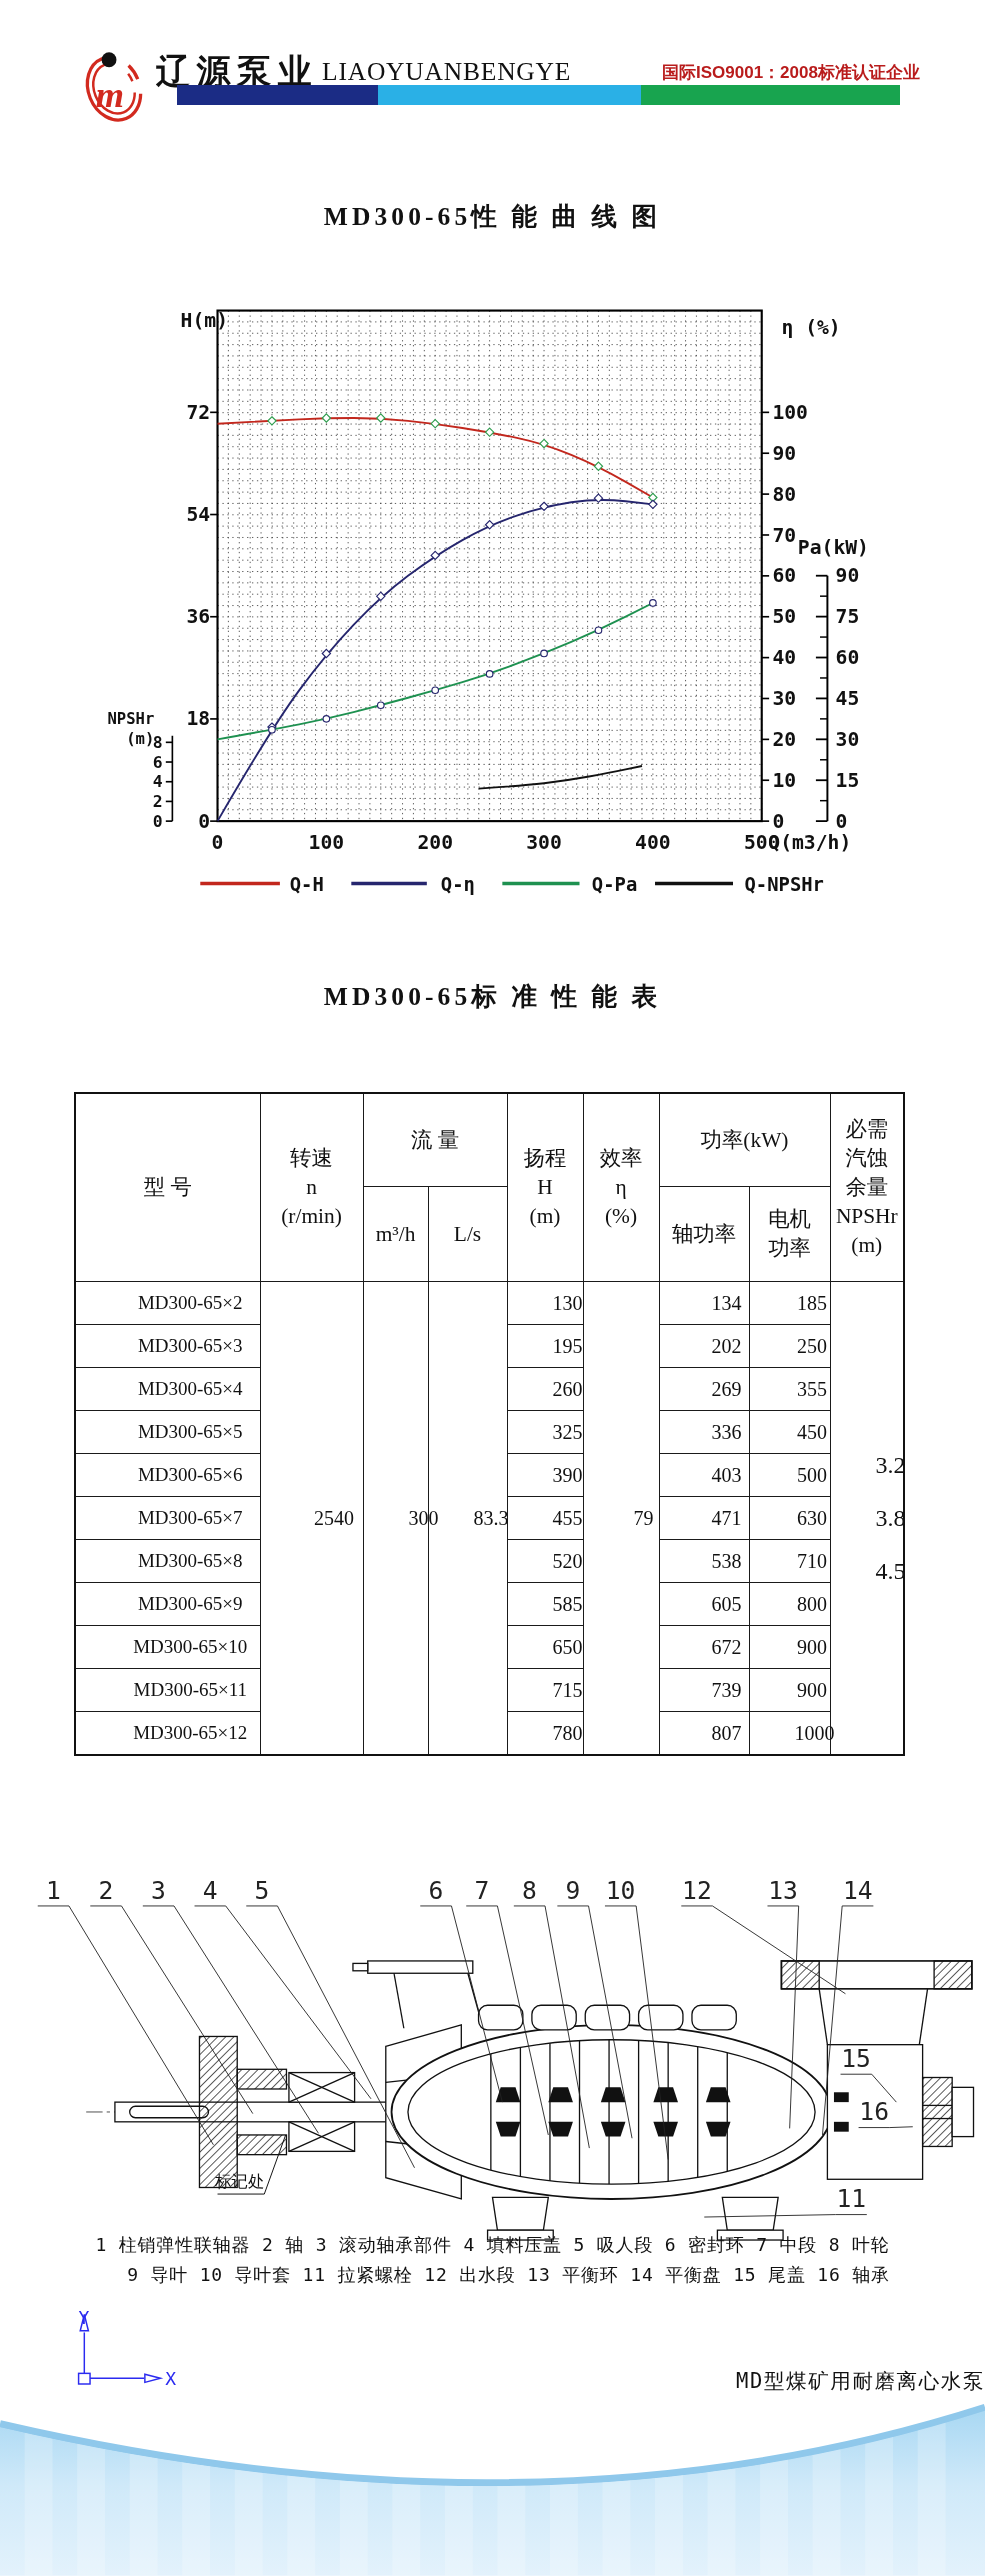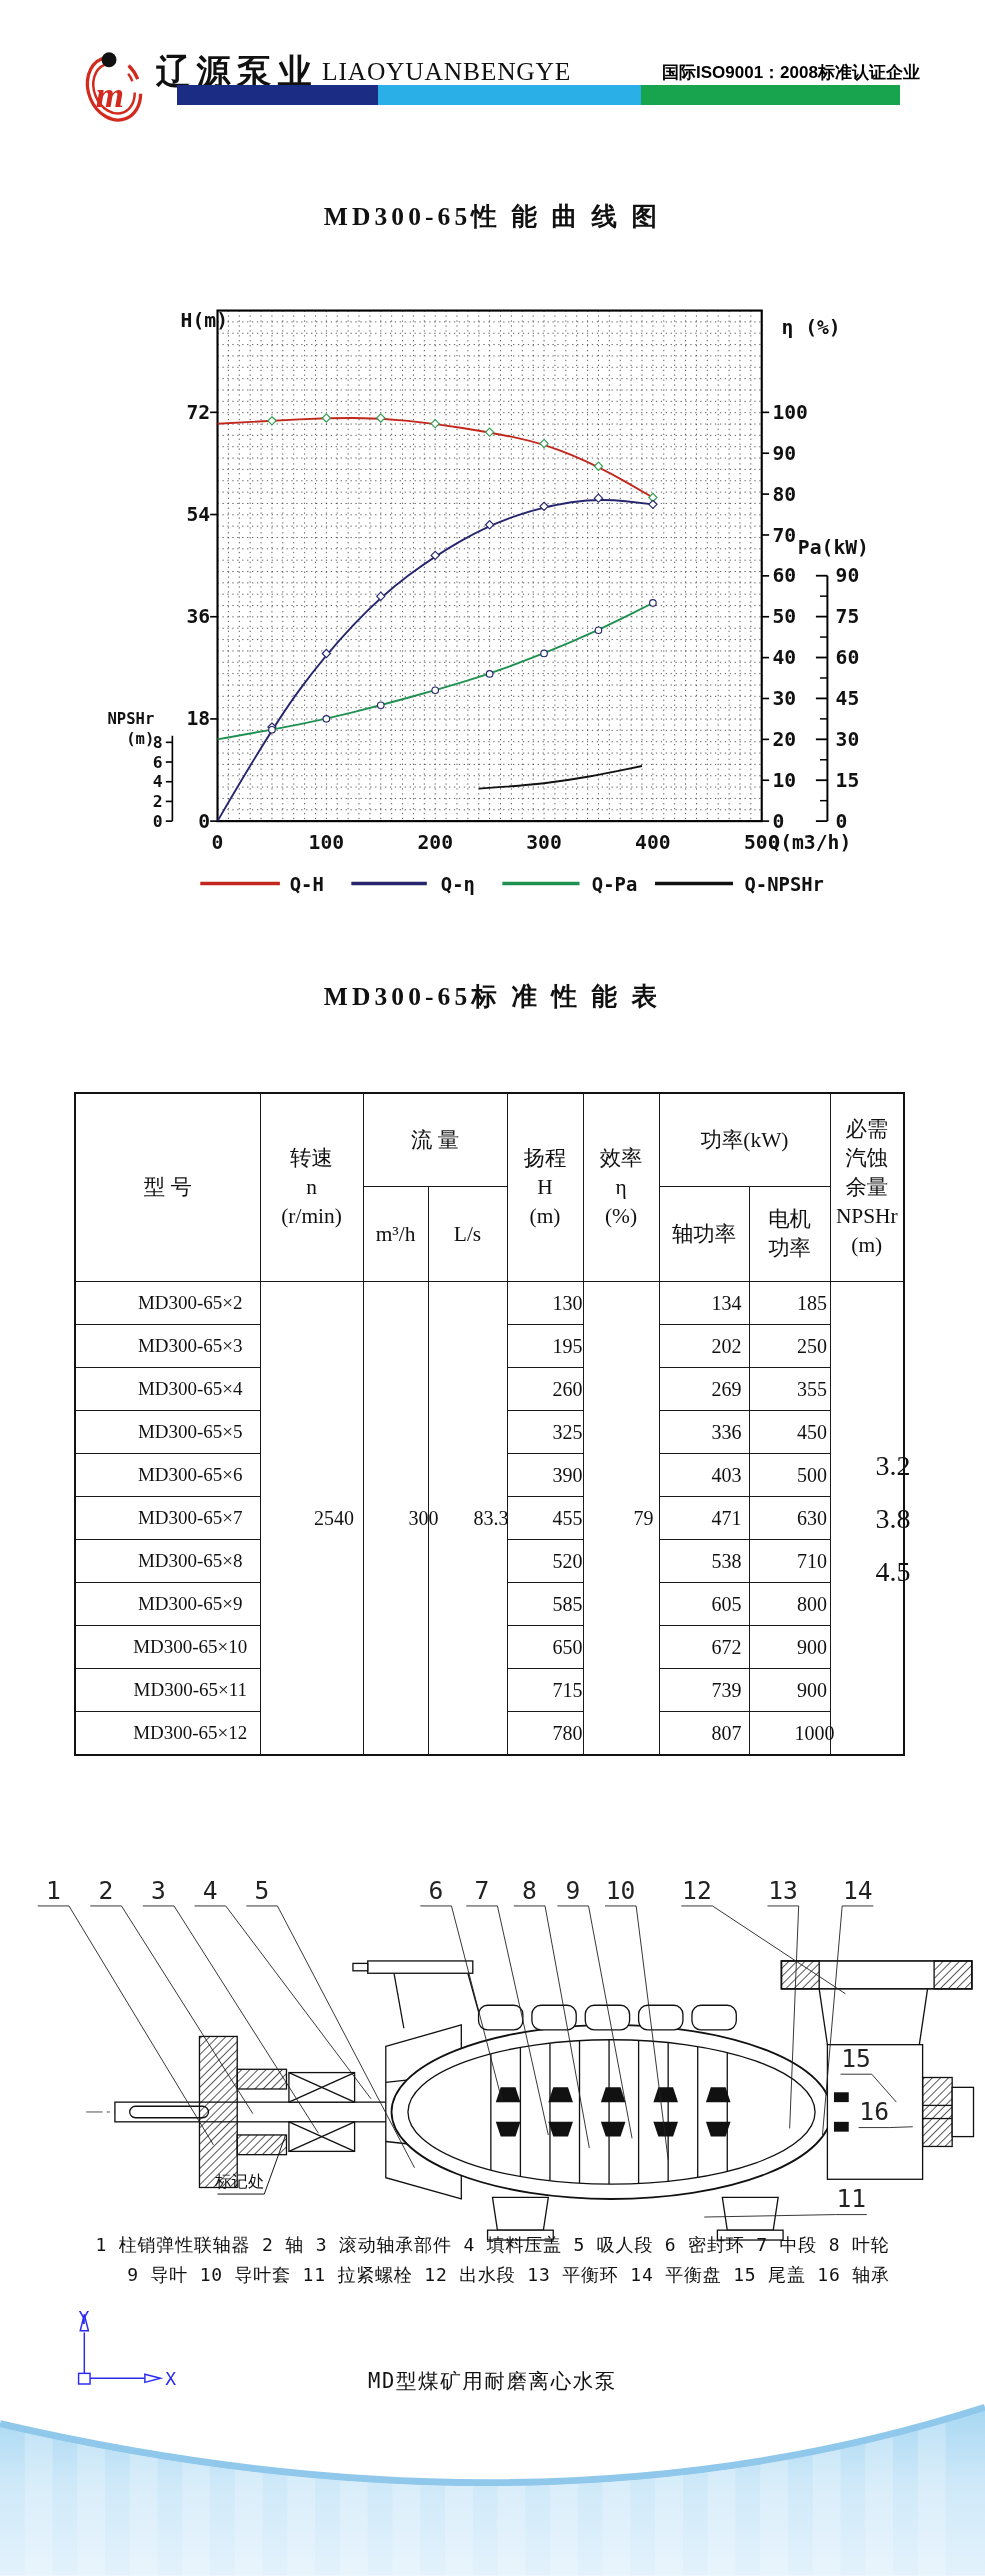--- a/index.html
+++ b/index.html
@@ -3,42 +3,42 @@
 <meta charset="utf-8">
 <style>
   html,body{margin:0;padding:0;background:#fff;}
   .page{position:relative;width:985px;height:2576px;background:#fff;overflow:hidden;
         font-family:"Liberation Serif",serif;color:#111;}
   .abs{position:absolute;}
   
   .brand-cn{left:156px;top:49px;font-size:34px;font-weight:900;letter-spacing:6.6px;
             font-family:"Liberation Serif",serif;}
   .brand-en{left:322px;top:57px;font-size:25.5px;letter-spacing:0.8px;font-family:"Liberation Serif",serif;}
-  .cert{left:662px;top:61px;font-size:17px;font-weight:bold;font-family:"Liberation Sans",sans-serif;color:#000000;}
+  .cert{left:662px;top:61px;font-size:17px;font-weight:bold;font-family:"Liberation Sans",sans-serif;color:#b91c1c;}
   .bar{left:177px;top:85px;width:723px;height:20px;display:flex;}
   .bar span{display:block;height:100%;}
   
   .sec-title{left:0;width:985px;text-align:center;font-size:25.5px;font-weight:bold;
              letter-spacing:4.1px;font-family:"Liberation Serif",serif;}
   
   .perf-table{left:74px;top:1092px;width:829px;border-collapse:collapse;table-layout:fixed;
               font-family:"Liberation Serif",serif;}
   .perf-table th,.perf-table td{border:1.6px solid #1a1a1a;text-align:center;vertical-align:middle;
               font-weight:normal;white-space:pre-line;padding:0;}
   .perf-table{border:2.5px solid #111;}
   .perf-table th{font-size:21.4px;line-height:1.35;}
   .perf-table td{font-size:20px;height:42px;padding-left:45px;}
   .perf-table td.model{font-size:19px;}
-  .perf-table td.npshr{font-size:28px;line-height:53px;margin-left:28px;}
+  .perf-table td.npshr{font-size:24px;line-height:53px;margin-left:28px;}
   .hrow1 th{height:92px;}
   .hrow2 th{height:94px;}
   
   .parts-line{left:0;width:985px;text-align:center;font-size:18px;color:#111;
               font-family:"DejaVu Sans Mono",monospace;letter-spacing:0.8px;}
-  .diag-caption{left:0;width:985px;text-align:center;font-size:20.5px;color:#111;
+  .diag-caption{left:0;width:985px;text-align:right;font-size:20.5px;color:#111;
               font-family:"DejaVu Sans Mono",monospace;letter-spacing:1.6px;}
 </style>
 </head>
 <body>
 
 <div class="page">
 
   <header>
     <svg class="abs" style="left:76px;top:49px;" width="76" height="76" viewBox="0 0 92 92">
       <g transform="rotate(-22 46 48)">

